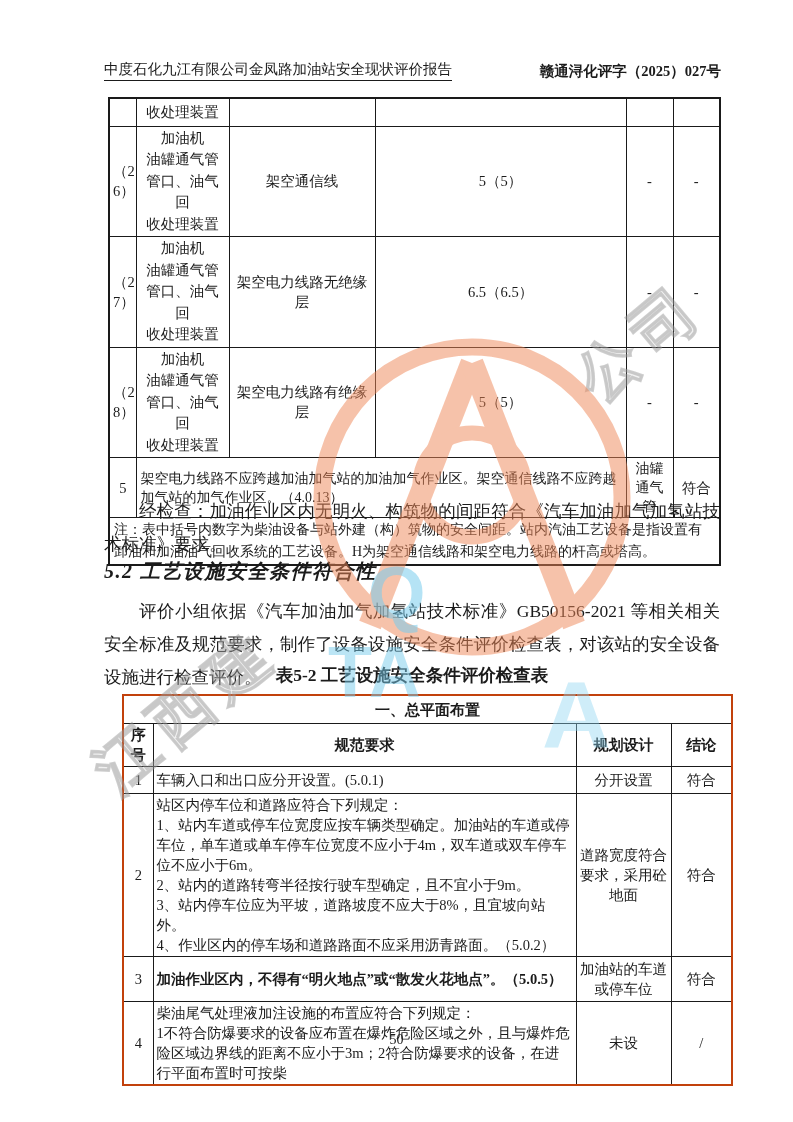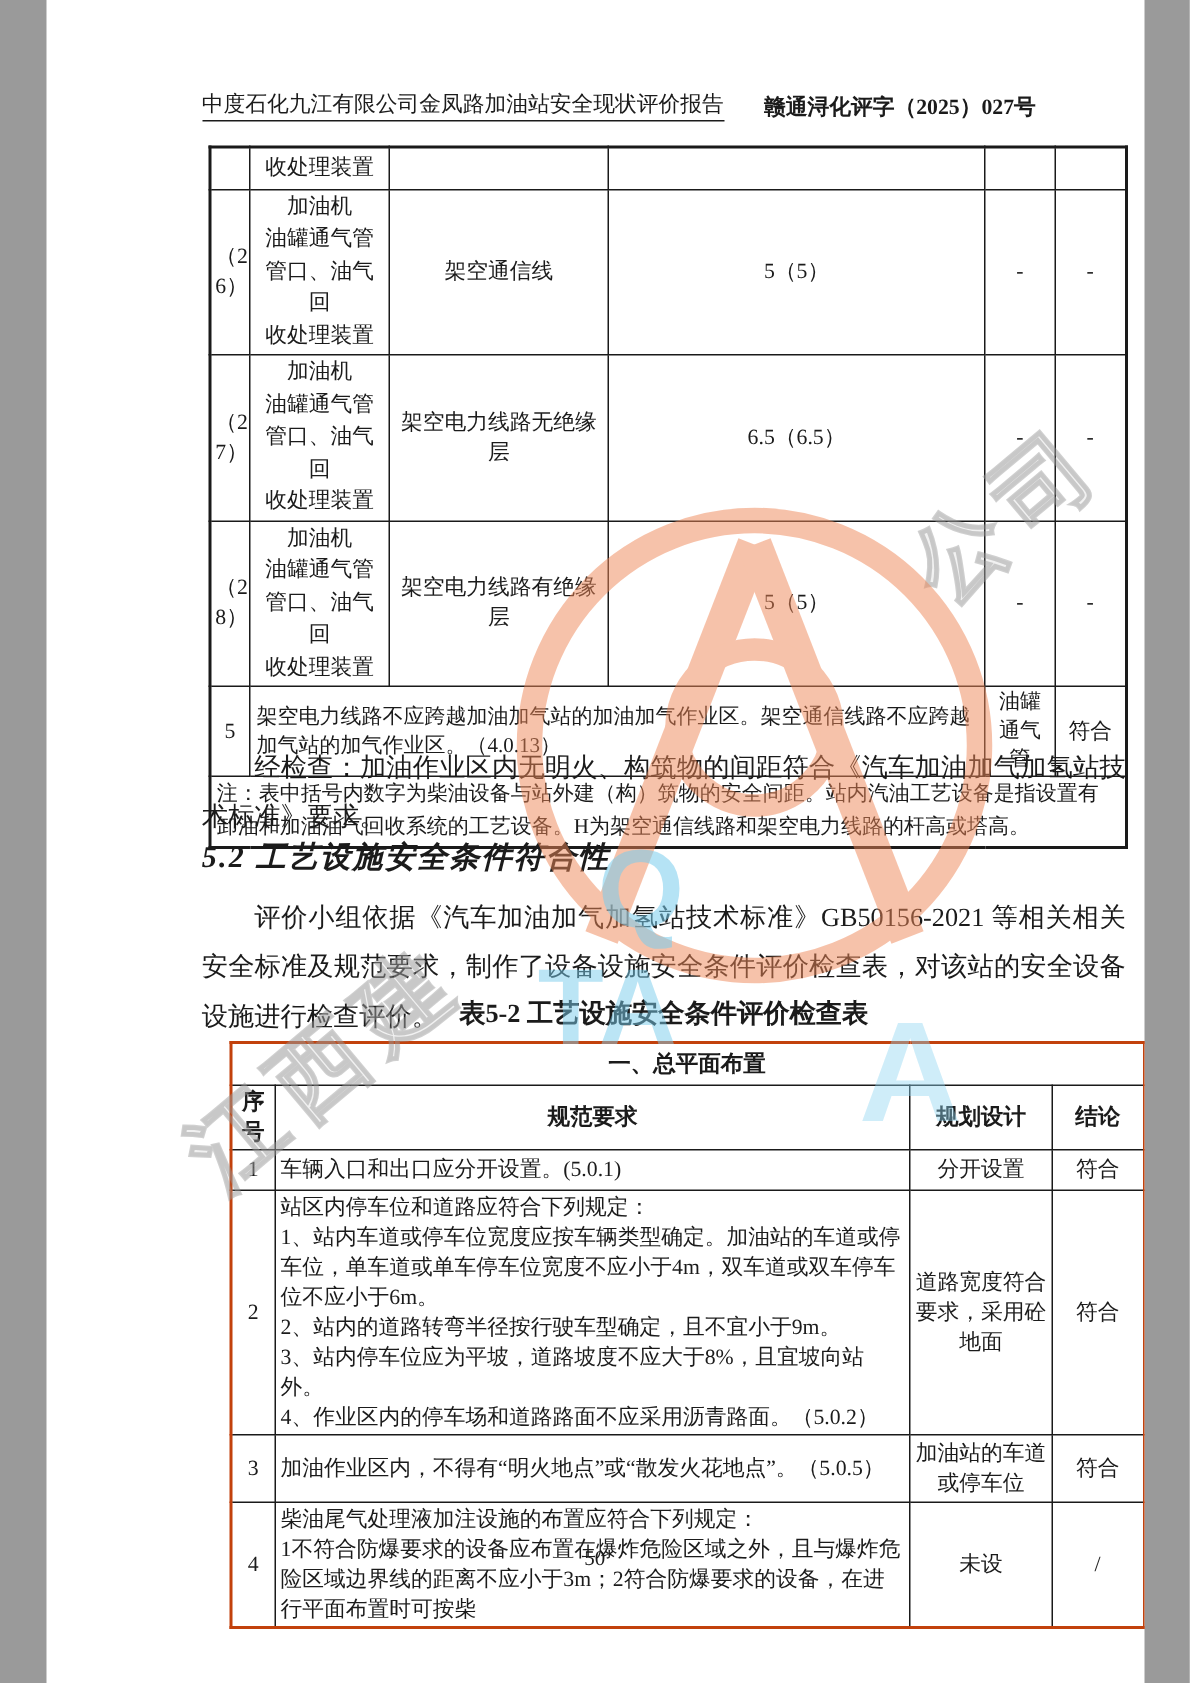--- a/index.html
+++ b/index.html
@@ -1,17 +1,17 @@
 <!DOCTYPE html>
 <html><head>
 <meta charset="utf-8">
 <style>
   html,body{margin:0;padding:0;background:#9a9a9a;}
   .page{
-    position:relative;width:732px;height:1122px;margin:0 auto;background:#ffffff;
+    position:relative;width:793px;height:1122px;margin:0 auto;background:#ffffff;
     font-family:"Liberation Serif",serif;color:#1b1b1b;overflow:hidden;
   }
   
   .hdr{position:absolute;top:60px;left:104px;right:72px;display:flex;justify-content:space-between;align-items:flex-end;font-size:14.5px;}
   .hdr-left{border-bottom:1.5px solid #1b1b1b;padding-bottom:1px;}
   .hdr-right{font-weight:bold;}
   
   table{border-collapse:collapse;table-layout:fixed;padding-left:44px;}
   td,th{border:1px solid #1a1a1a;padding:1px 3px;vertical-align:middle;overflow:hidden;
         font-size:14.5px;line-height:20px;word-break:break-all;}
@@ -34,21 +34,21 @@
   .caption{position:absolute;top:663px;left:104px;width:616px;text-align:center;font-weight:bold;font-size:17.5px;}
   
   .t2{position:absolute;top:694px;left:122px;width:609px;border:2px solid #c2410c;}
   .t2 .band{height:25px;font-weight:bold;font-size:15px;}
   .t2 .cols th{height:24px;font-weight:bold;font-size:15px;}
   .t2 .req{text-align:left;line-height:20px;}
   .t2 .h27{height:27px;}
   .t2 .h120{height:120px;}
   .t2 .h45{height:45px;}
   .t2 .h66{height:66px;}
-  .t2 .bold{font-weight:normal;}
+  .t2 .bold{font-weight:bold;}
   .t2 .top{vertical-align:top;}
   
   .pagenum{position:absolute;top:1032px;left:0;width:100%;text-align:center;font-size:14px;}
   
   .wm{position:absolute;inset:0;pointer-events:none;}
   .wm-gray{
     position:absolute;font-weight:bold;font-size:62px;letter-spacing:10px;
     color:rgba(165,165,165,0.16);
     -webkit-text-stroke:1.5px rgba(150,150,150,0.45);
     transform:rotate(-40deg);white-space:nowrap;

